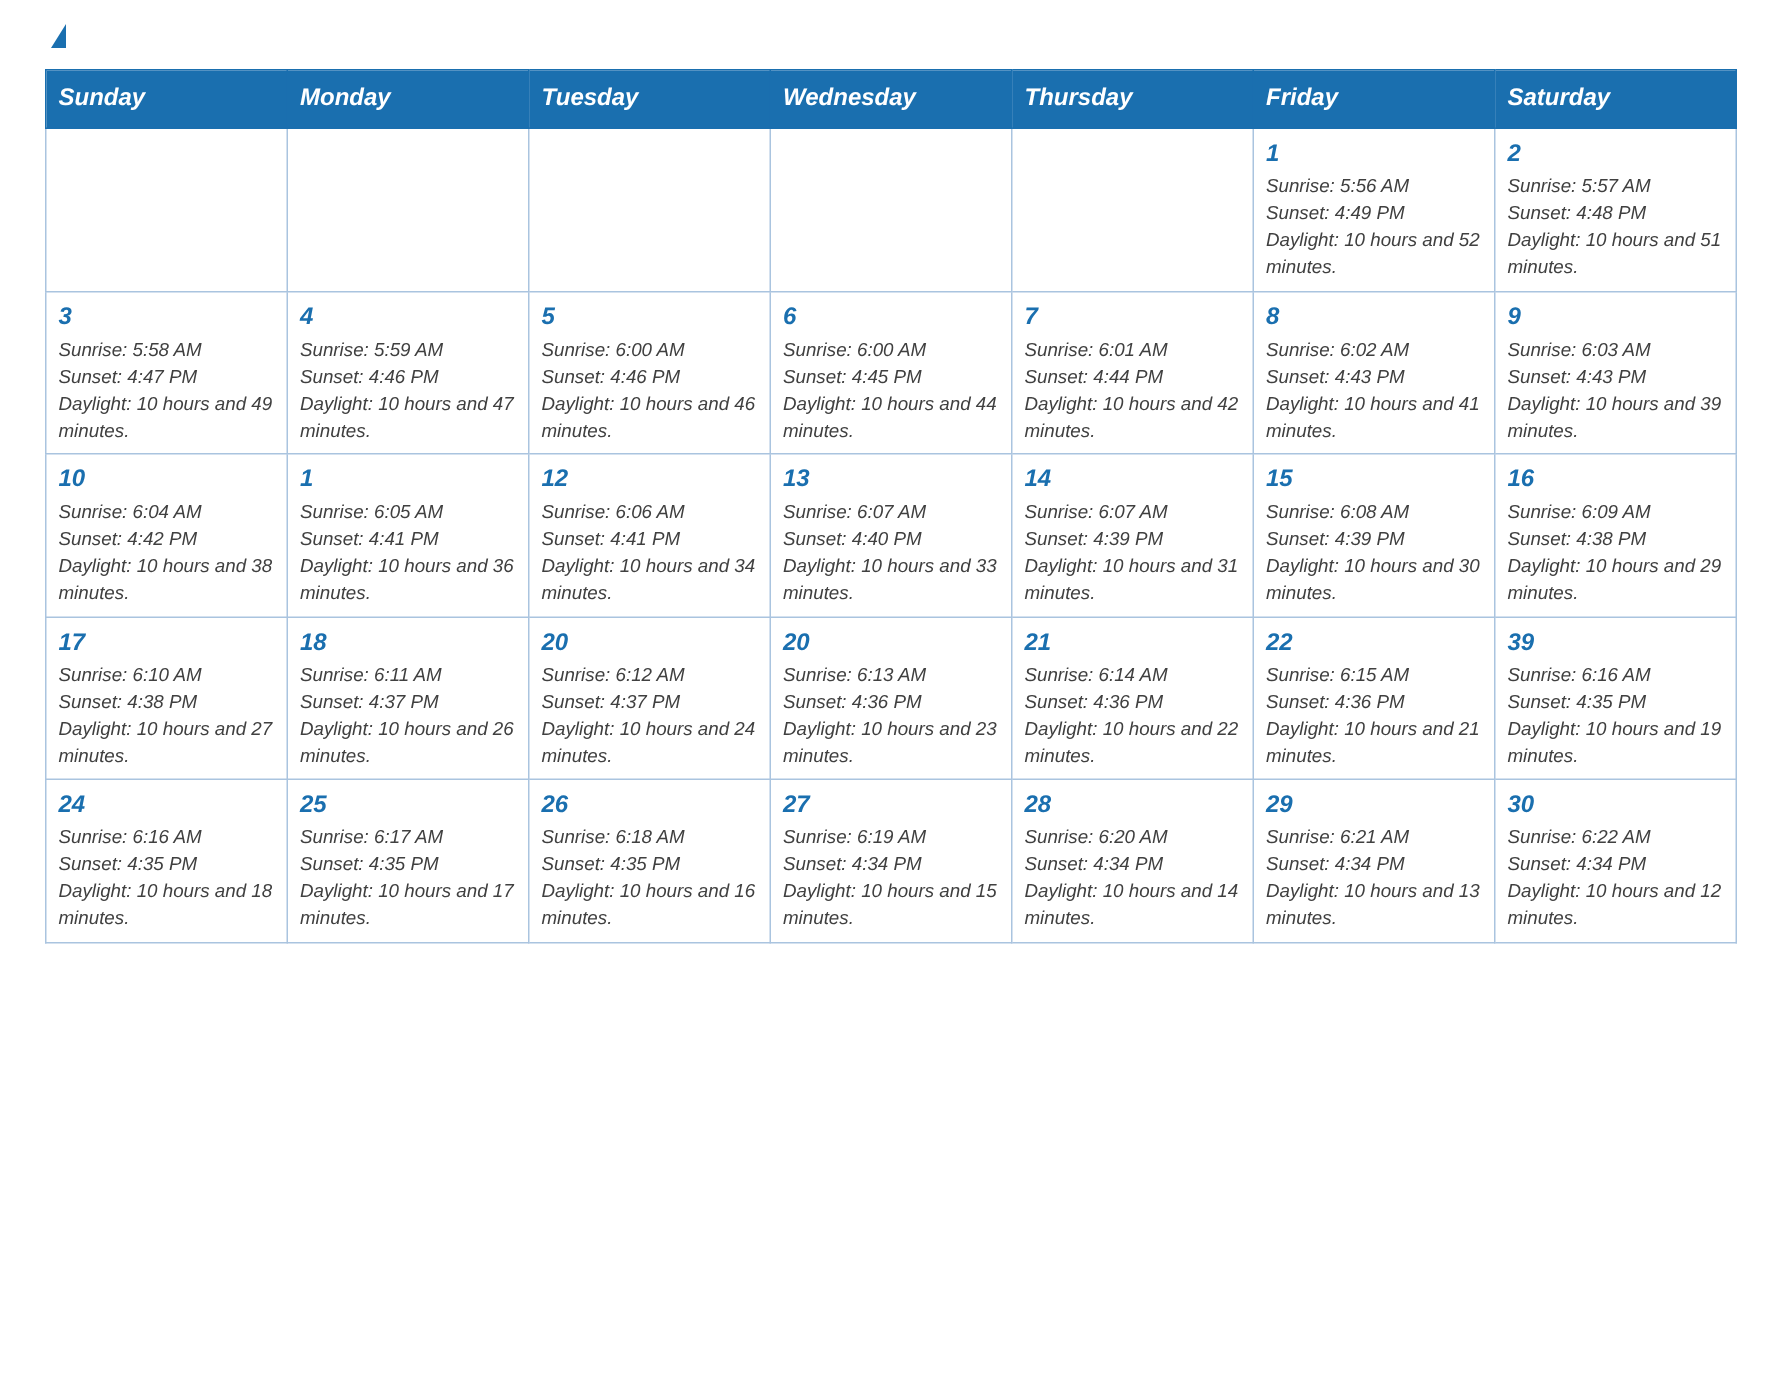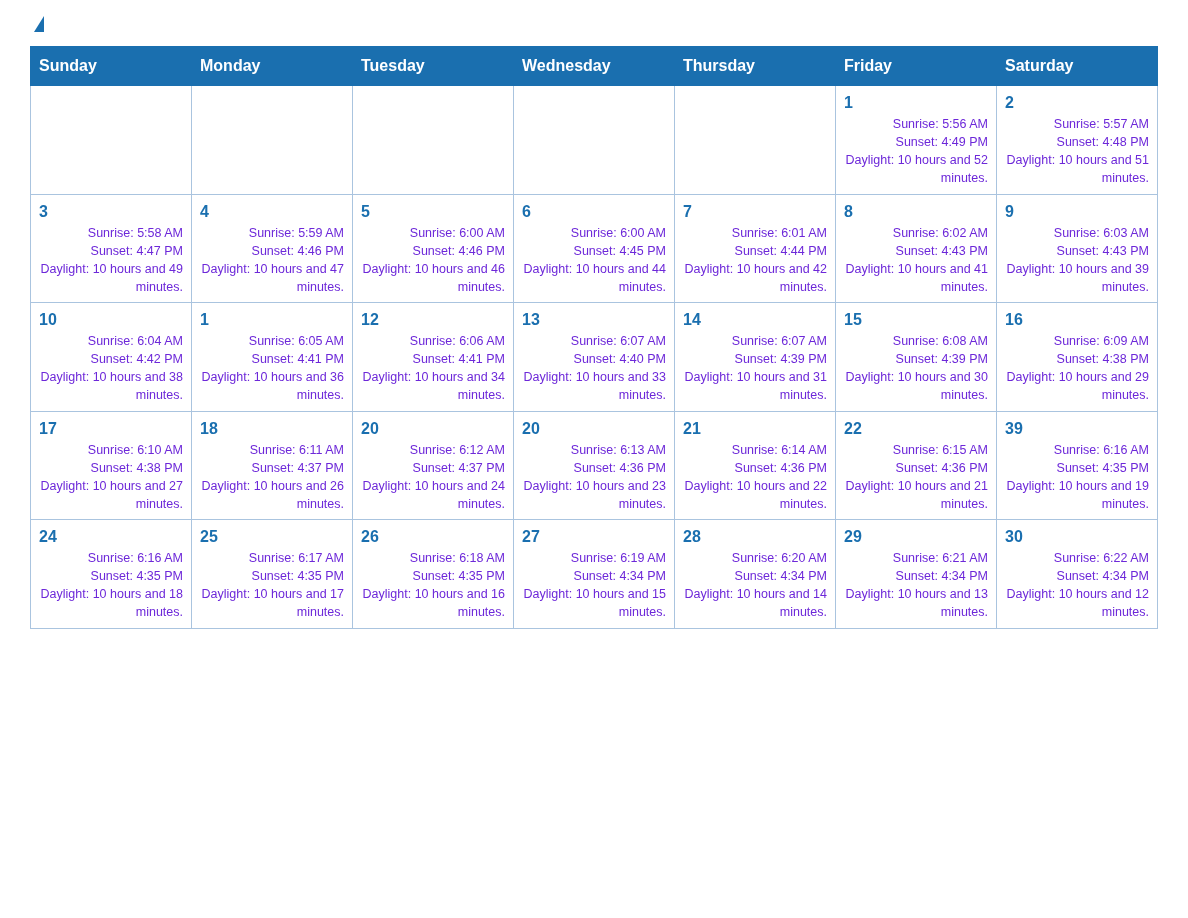--- a/index.html
+++ b/index.html
@@ -42,20 +42,21 @@
       line-height: 1.1;
     }
     .subtitle {
       font-size: 22px;
       color: #555;
     }
     .calendar {
       width: 100%;
       border-collapse: collapse;
       margin-top: 10px;
+      font-style: italic;
     }
     .calendar thead tr {
       background-color: #1a6faf;
     }
     .calendar thead th {
       color: #fff;
       font-size: 16px;
       font-weight: bold;
       padding: 10px 8px;
       text-align: left;
@@ -73,23 +74,22 @@
     }
     .day-number {
       font-size: 16px;
       font-weight: bold;
       color: #1a6faf;
       display: block;
       margin-bottom: 3px;
     }
     .day-info {
       font-size: 12.5px;
-      color: #6d28d9;
+      color: #404040;
       line-height: 1.45;
-      text-align: right;
     }
     .empty-cell {
       background: #f9f9f9;
     }
     tbody tr td {
       background: #fff;
     }
     tbody tr:nth-child(odd) td {
       background: #fff;
     }

